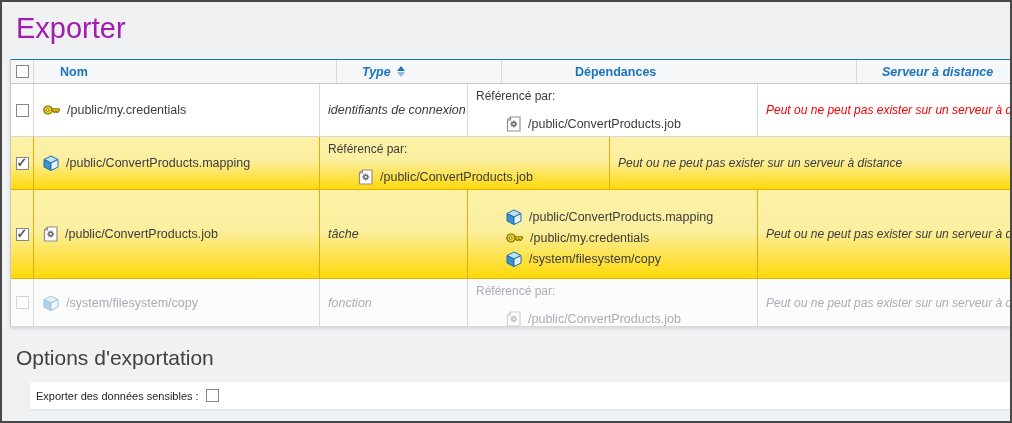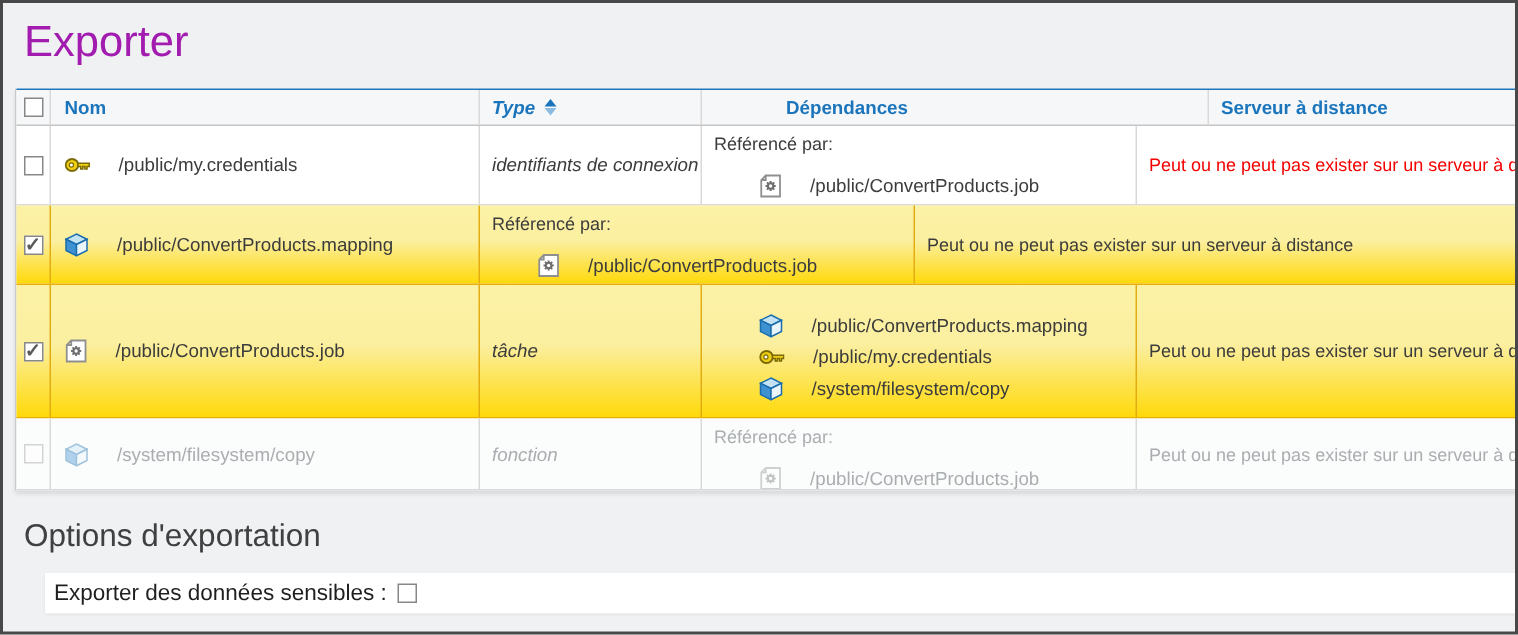--- a/index.html
+++ b/index.html
@@ -23,42 +23,42 @@
     border-left:1px solid #c9c9c9;
     box-shadow:0 2px 3px rgba(0,0,0,0.10);
   }
   .trow { display:flex; width:100%; }
   .cell { border-right:1px solid #d9d9d9; overflow:hidden; }
   .c-cb   { width:23px;  flex:0 0 23px;  display:flex; align-items:center; justify-content:center; }
   .c-name { width:286px; flex:0 0 286px; display:flex; align-items:center; padding-left:9px; }
   .c-type { width:148px; flex:0 0 148px; display:flex; align-items:center; padding-left:8px;font-style:italic; }
   .c-deps { width:290px; flex:0 0 290px; padding:5px 8px 4px; }
   .c-srv  { flex:1 1 auto; min-width:0; display:flex; align-items:center; padding-left:8px;
-            white-space:nowrap; border-right:none; }
+            white-space:nowrap; border-right:none;font-style:italic; }
   .thead {
     height:25px; background:#f6f7f8;
     border-top:1px solid #1b75bc;
     border-bottom:1px solid #c6c6c6;
-    font-weight:bold; color:#1b75bc; font-size:12.5px;
+    font-weight:bold; color:#1b75bc; font-size:12.5px;gap:17px;
   }
   .thead .cell { display:flex; align-items:center; }
   .thead .c-deps { padding:0 0 0 8px;margin-left:48px; }
   .row { font-size:12.5px; border-bottom:1px solid #d9d9d9; background:#fff; }
   .row-1 { height:53px; }
   .row-2 { height:53px; }
   .row-3 { height:89px; }
   .row-4 { height:48px; background:#fbfcfc; }
   .row.highlight {
     background:linear-gradient(180deg,#fcf2a6 0%,#fbefa0 45%,#ffd90a 100%);
     border-bottom:1px solid #e9ae07;
   }
   .row.highlight .cell { border-right-color:#e3ad12; }
   .row.dimmed, .row.dimmed .dep-label, .row.dimmed .srv-text { color:#aaaeb1; }
   .row.dimmed .icon { opacity:0.4; }
-  .path-text { margin-left:19px; white-space:nowrap; }
+  .path-text { margin-left:7px; white-space:nowrap; }
   .dep-label { font-size:12px; }
   .dep-list { margin:10px 0 0 30px; }
   .dep-list.tight { margin-top:11px; }
   .dep-item { display:flex; align-items:center; height:21px; white-space:nowrap; }
   .srv-text { font-size:12px; }
   .srv-red { color:#f40000; }
   
   .cb {
     width:13px; height:13px; background:#fff;
     border:1px solid #878787; position:relative; flex:0 0 13px;
@@ -76,21 +76,21 @@
   
   .options-heading {
     position:absolute; left:14px; top:344px;
     font-size:21px; font-weight:400; color:#404040;
   }
   .options-strip {
     position:absolute; left:28px; right:-1px; top:380px; height:27px;
     background:#fff; display:flex; align-items:center; padding-left:6px;
     box-shadow:0 1px 2px rgba(0,0,0,0.08);
   }
-  .options-strip .lbl { font-size:15px; color:#1f1f1f; margin-right:7px; }
+  .options-strip .lbl { font-size:11px; color:#1f1f1f; margin-right:7px; }
 </style>
 </head>
 <body>
 
 <svg width="0" height="0" style="position:absolute">
   <defs>
     <g id="ic-key">
       <ellipse cx="5" cy="5" rx="4.2" ry="4" fill="#f0d013" stroke="#7c6a06" stroke-width="1.2"></ellipse>
       <circle cx="4.6" cy="5" r="1.4" fill="#fff" stroke="#7c6a06" stroke-width="0.8"></circle>
       <path d="M9 3.8 L16.5 3.8 L16.5 6 L15 6 L15 7.6 L13.6 7.6 L13.6 6 L12.2 6 L12.2 7.6 L10.8 7.6 L10.8 6 L9 6 Z" fill="#f0d013" stroke="#7c6a06" stroke-width="1"></path>

